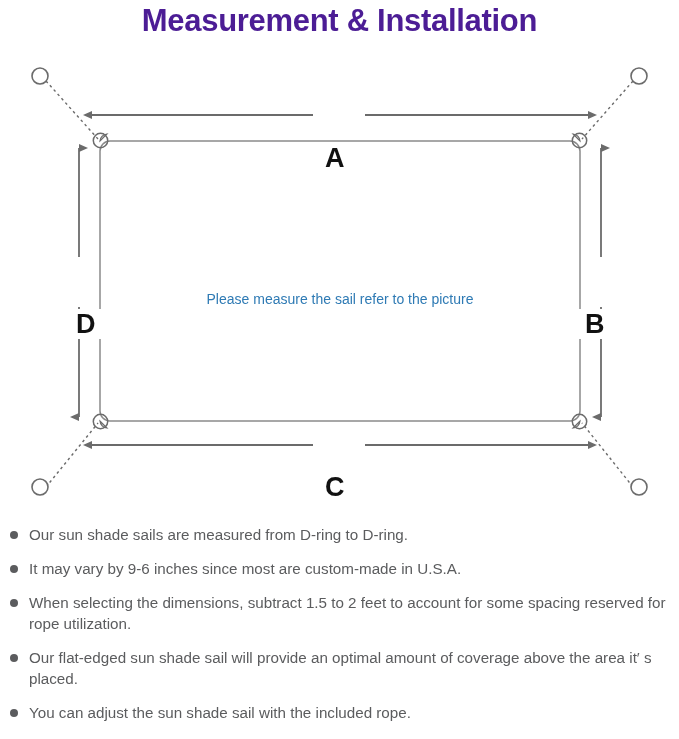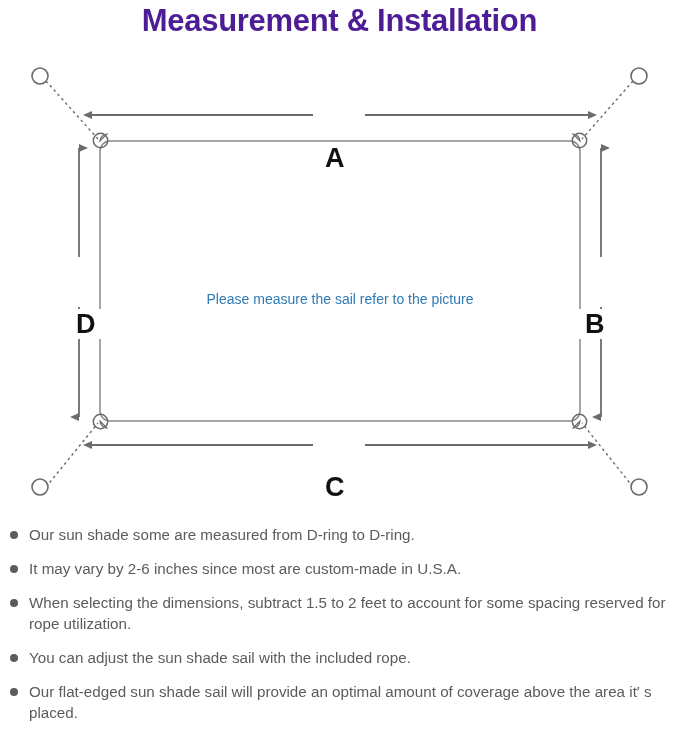--- a/index.html
+++ b/index.html
@@ -198,31 +198,31 @@
 
   <div class="dim-label" id="dim-label-a">A</div>
   <div class="dim-label" id="dim-label-b">B</div>
   <div class="dim-label" id="dim-label-c">C</div>
   <div class="dim-label" id="dim-label-d">D</div>
 </div>
 
 <div id="notes">
   <div class="note-item">
     <span class="note-bullet"></span>
-    <span>Our sun shade some are measured from D-ring to D-ring.</span>
-  </div>
-  <div class="note-item">
-    <span class="note-bullet"></span>
-    <span>It may vary by 2-6 inches since most are custom-made in U.S.A.</span>
+    <span>Our sun shade sails are measured from D-ring to D-ring.</span>
+  </div>
+  <div class="note-item">
+    <span class="note-bullet"></span>
+    <span>It may vary by 9-6 inches since most are custom-made in U.S.A.</span>
   </div>
   <div class="note-item">
     <span class="note-bullet"></span>
     <span>When selecting the dimensions, subtract 1.5 to 2 feet to account for some spacing reserved for rope utilization.</span>
   </div>
   <div class="note-item">
     <span class="note-bullet"></span>
+    <span>Our flat-edged sun shade sail will provide an optimal amount of coverage above the area it′ s placed.</span>
+  </div>
+  <div class="note-item">
+    <span class="note-bullet"></span>
     <span>You can adjust the sun shade sail with the included rope.</span>
   </div>
-  <div class="note-item">
-    <span class="note-bullet"></span>
-    <span>Our flat-edged sun shade sail will provide an optimal amount of coverage above the area it′ s placed.</span>
-  </div>
 </div>
 
 </body></html>

